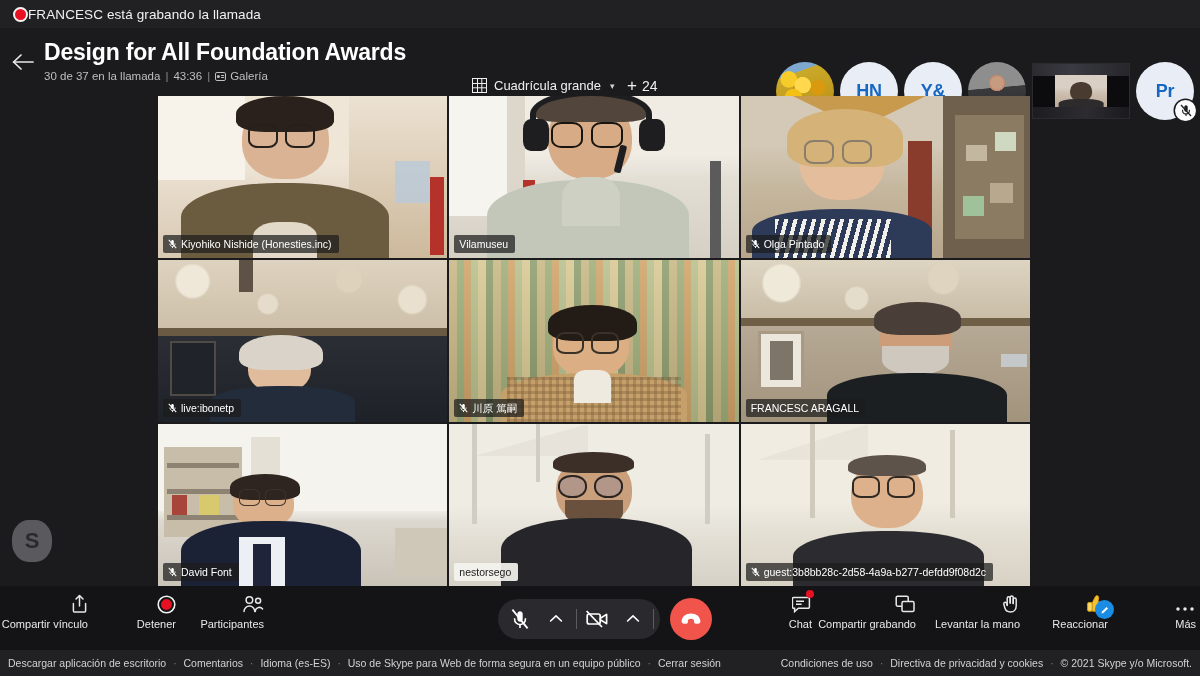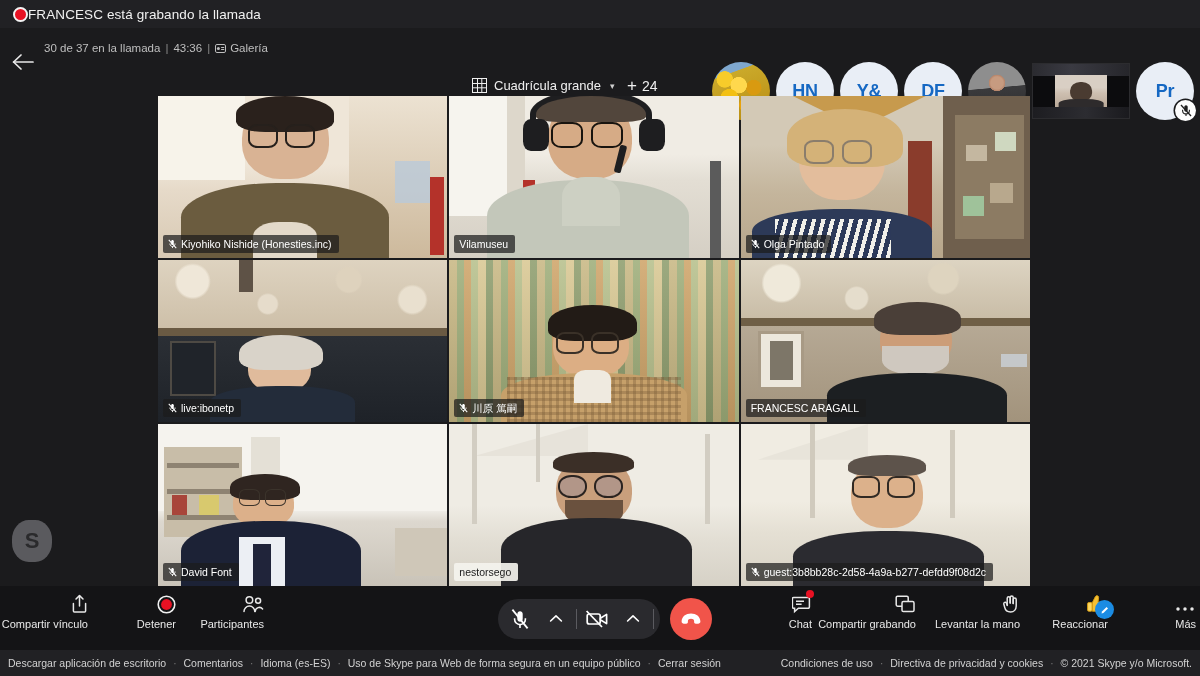--- a/index.html
+++ b/index.html
@@ -223,20 +223,21 @@
 
   <div class="header">
     <div class="back-arrow">
       <svg width="24" height="18" viewBox="0 0 24 18">
         <path d="M10 2 L2.6 9 L10 16" fill="none" stroke="#e9e9e9" stroke-width="1.7" stroke-linecap="round" stroke-linejoin="round"></path>
         <path d="M2.6 9 H22" stroke="#e9e9e9" stroke-width="1.7" stroke-linecap="round"></path>
       </svg>
     </div>
 
     <div class="titles">
+      <div class="call-title">Design for All Foundation Awards</div>
       <div class="call-sub">
         <span>30 de 37 en la llamada</span>
         <span class="sep">|</span>
         <span>43:36</span>
         <span class="sep">|</span>
         <span class="gallery-chip">
           <svg width="11" height="9" viewBox="0 0 11 9">
             <rect x="0.5" y="0.5" width="10" height="8" rx="1.4" fill="none" stroke="#bfbfbf" stroke-width="1"></rect>
             <circle cx="3.4" cy="4.4" r="1.5" fill="#bfbfbf"></circle>
             <rect x="6.1" y="3" width="3.1" height="1" fill="#bfbfbf"></rect>
@@ -289,31 +290,20 @@
         <div class="mute-badge">
           <svg width="12" height="13" viewBox="0 0 12 13">
             <path d="M6 1.2c-.95 0-1.7.78-1.7 1.74v3.1c0 .96.75 1.74 1.7 1.74s1.7-.78 1.7-1.74v-3.1C7.7 1.98 6.95 1.2 6 1.2z" fill="#1f1f1f"></path>
             <path d="M2.6 5.8v.6c0 1.9 1.52 3.45 3.4 3.45s3.4-1.55 3.4-3.45v-.6" fill="none" stroke="#1f1f1f" stroke-width="1.1"></path>
             <path d="M6 9.9v2" stroke="#1f1f1f" stroke-width="1.1"></path>
             <path d="M1 1 L11 12" stroke="#1f1f1f" stroke-width="1.3"></path>
           </svg>
         </div>
       </div>
 
-      <div class="av-wrap">
-        <div class="av">DF</div>
-        <div class="mute-badge">
-          <svg width="12" height="13" viewBox="0 0 12 13">
-            <path d="M6 1.2c-.95 0-1.7.78-1.7 1.74v3.1c0 .96.75 1.74 1.7 1.74s1.7-.78 1.7-1.74v-3.1C7.7 1.98 6.95 1.2 6 1.2z" fill="#1f1f1f"></path>
-            <path d="M2.6 5.8v.6c0 1.9 1.52 3.45 3.4 3.45s3.4-1.55 3.4-3.45v-.6" fill="none" stroke="#1f1f1f" stroke-width="1.1"></path>
-            <path d="M6 9.9v2" stroke="#1f1f1f" stroke-width="1.1"></path>
-            <path d="M1 1 L11 12" stroke="#1f1f1f" stroke-width="1.3"></path>
-          </svg>
-        </div>
-      </div>
 
       <div class="av-wrap">
         <div class="av photo"></div>
         <div class="share-badge">
           <svg width="13" height="12" viewBox="0 0 13 12">
             <rect x="0.9" y="0.9" width="7.6" height="6" rx="1" fill="none" stroke="#1f1f1f" stroke-width="1.2"></rect>
             <rect x="4.3" y="4.3" width="7.6" height="6" rx="1" fill="#fff" stroke="#1f1f1f" stroke-width="1.2"></rect>
           </svg>
         </div>
       </div>

